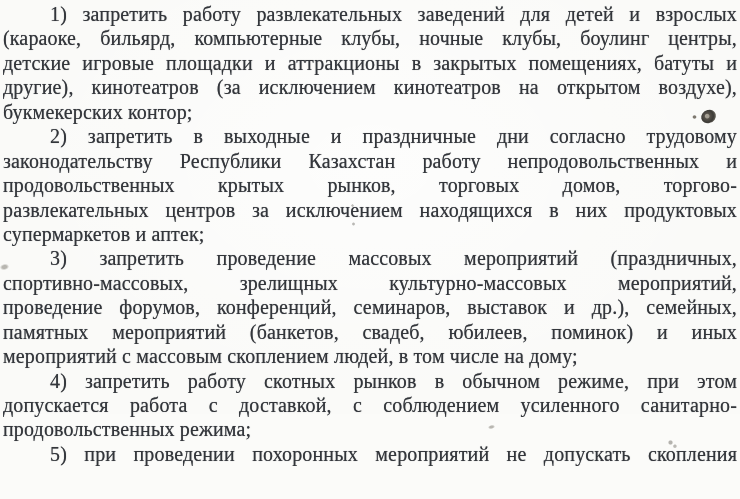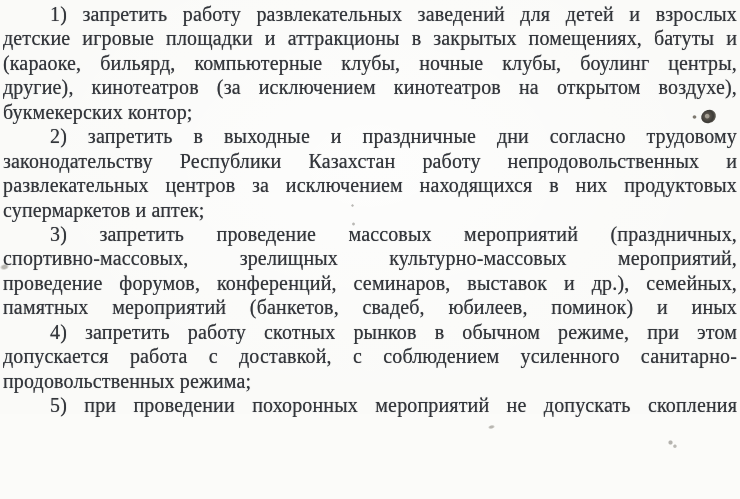--- a/index.html
+++ b/index.html
@@ -79,32 +79,34 @@
     background: radial-gradient(circle, rgba(130,128,122,0.55) 0 40%, rgba(130,128,122,0) 80%);
     border-radius: 50%;
   }
 </style>
 </head>
 <body>
 
 <div class="page">
   <div class="doc-body">
       <div class="line j ind">1) запретить работу развлекательных заведений для детей и взрослых</div>
+      <div class="line j">(караоке, бильярд, компьютерные клубы, ночные клубы, боулинг центры,</div>
       <div class="line j">детские игровые площадки и аттракционы в закрытых помещениях, батуты и</div>
-      <div class="line j">(караоке, бильярд, компьютерные клубы, ночные клубы, боулинг центры,</div>
       <div class="line j">другие), кинотеатров (за исключением кинотеатров на открытом воздухе),</div>
       <div class="line">букмекерских контор;</div>
       <div class="line j ind">2) запретить в выходные и праздничные дни согласно трудовому</div>
       <div class="line j">законодательству Республики Казахстан работу непродовольственных и</div>
+      <div class="line j">продовольственных крытых рынков, торговых домов, торгово-</div>
       <div class="line j">развлекательных центров за исключением находящихся в них продуктовых</div>
       <div class="line">супермаркетов и аптек;</div>
       <div class="line j ind">3) запретить проведение массовых мероприятий (праздничных,</div>
       <div class="line j">спортивно-массовых, зрелищных культурно-массовых мероприятий,</div>
       <div class="line j">проведение форумов, конференций, семинаров, выставок и др.), семейных,</div>
       <div class="line j">памятных мероприятий (банкетов, свадеб, юбилеев, поминок) и иных</div>
+      <div class="line">мероприятий с массовым скоплением людей, в том числе на дому;</div>
       <div class="line j ind">4) запретить работу скотных рынков в обычном режиме, при этом</div>
       <div class="line j">допускается работа с доставкой, с соблюдением усиленного санитарно-</div>
       <div class="line">продовольственных режима;</div>
       <div class="line j ind">5) при проведении похоронных мероприятий не допускать скопления</div>
     </div>
 <span class="artifact a-ink-blob" style="left: 701px; top: 110px; width: 15px; height: 13px;"></span>
     <span class="artifact a-ink-dot" style="left: 692px; top: 115px; width: 5px; height: 4px;"></span>
     <span class="artifact a-speck-light" style="left: 488px; top: 425px; width: 7px; height: 4px;"></span>
     <span class="artifact a-speck-squiggle" style="left: 667px; top: 439px; width: 11px; height: 10px;"></span>
     <span class="artifact a-speck-faint" style="left: 351px; top: 204px; width: 3px; height: 3px;"></span>

